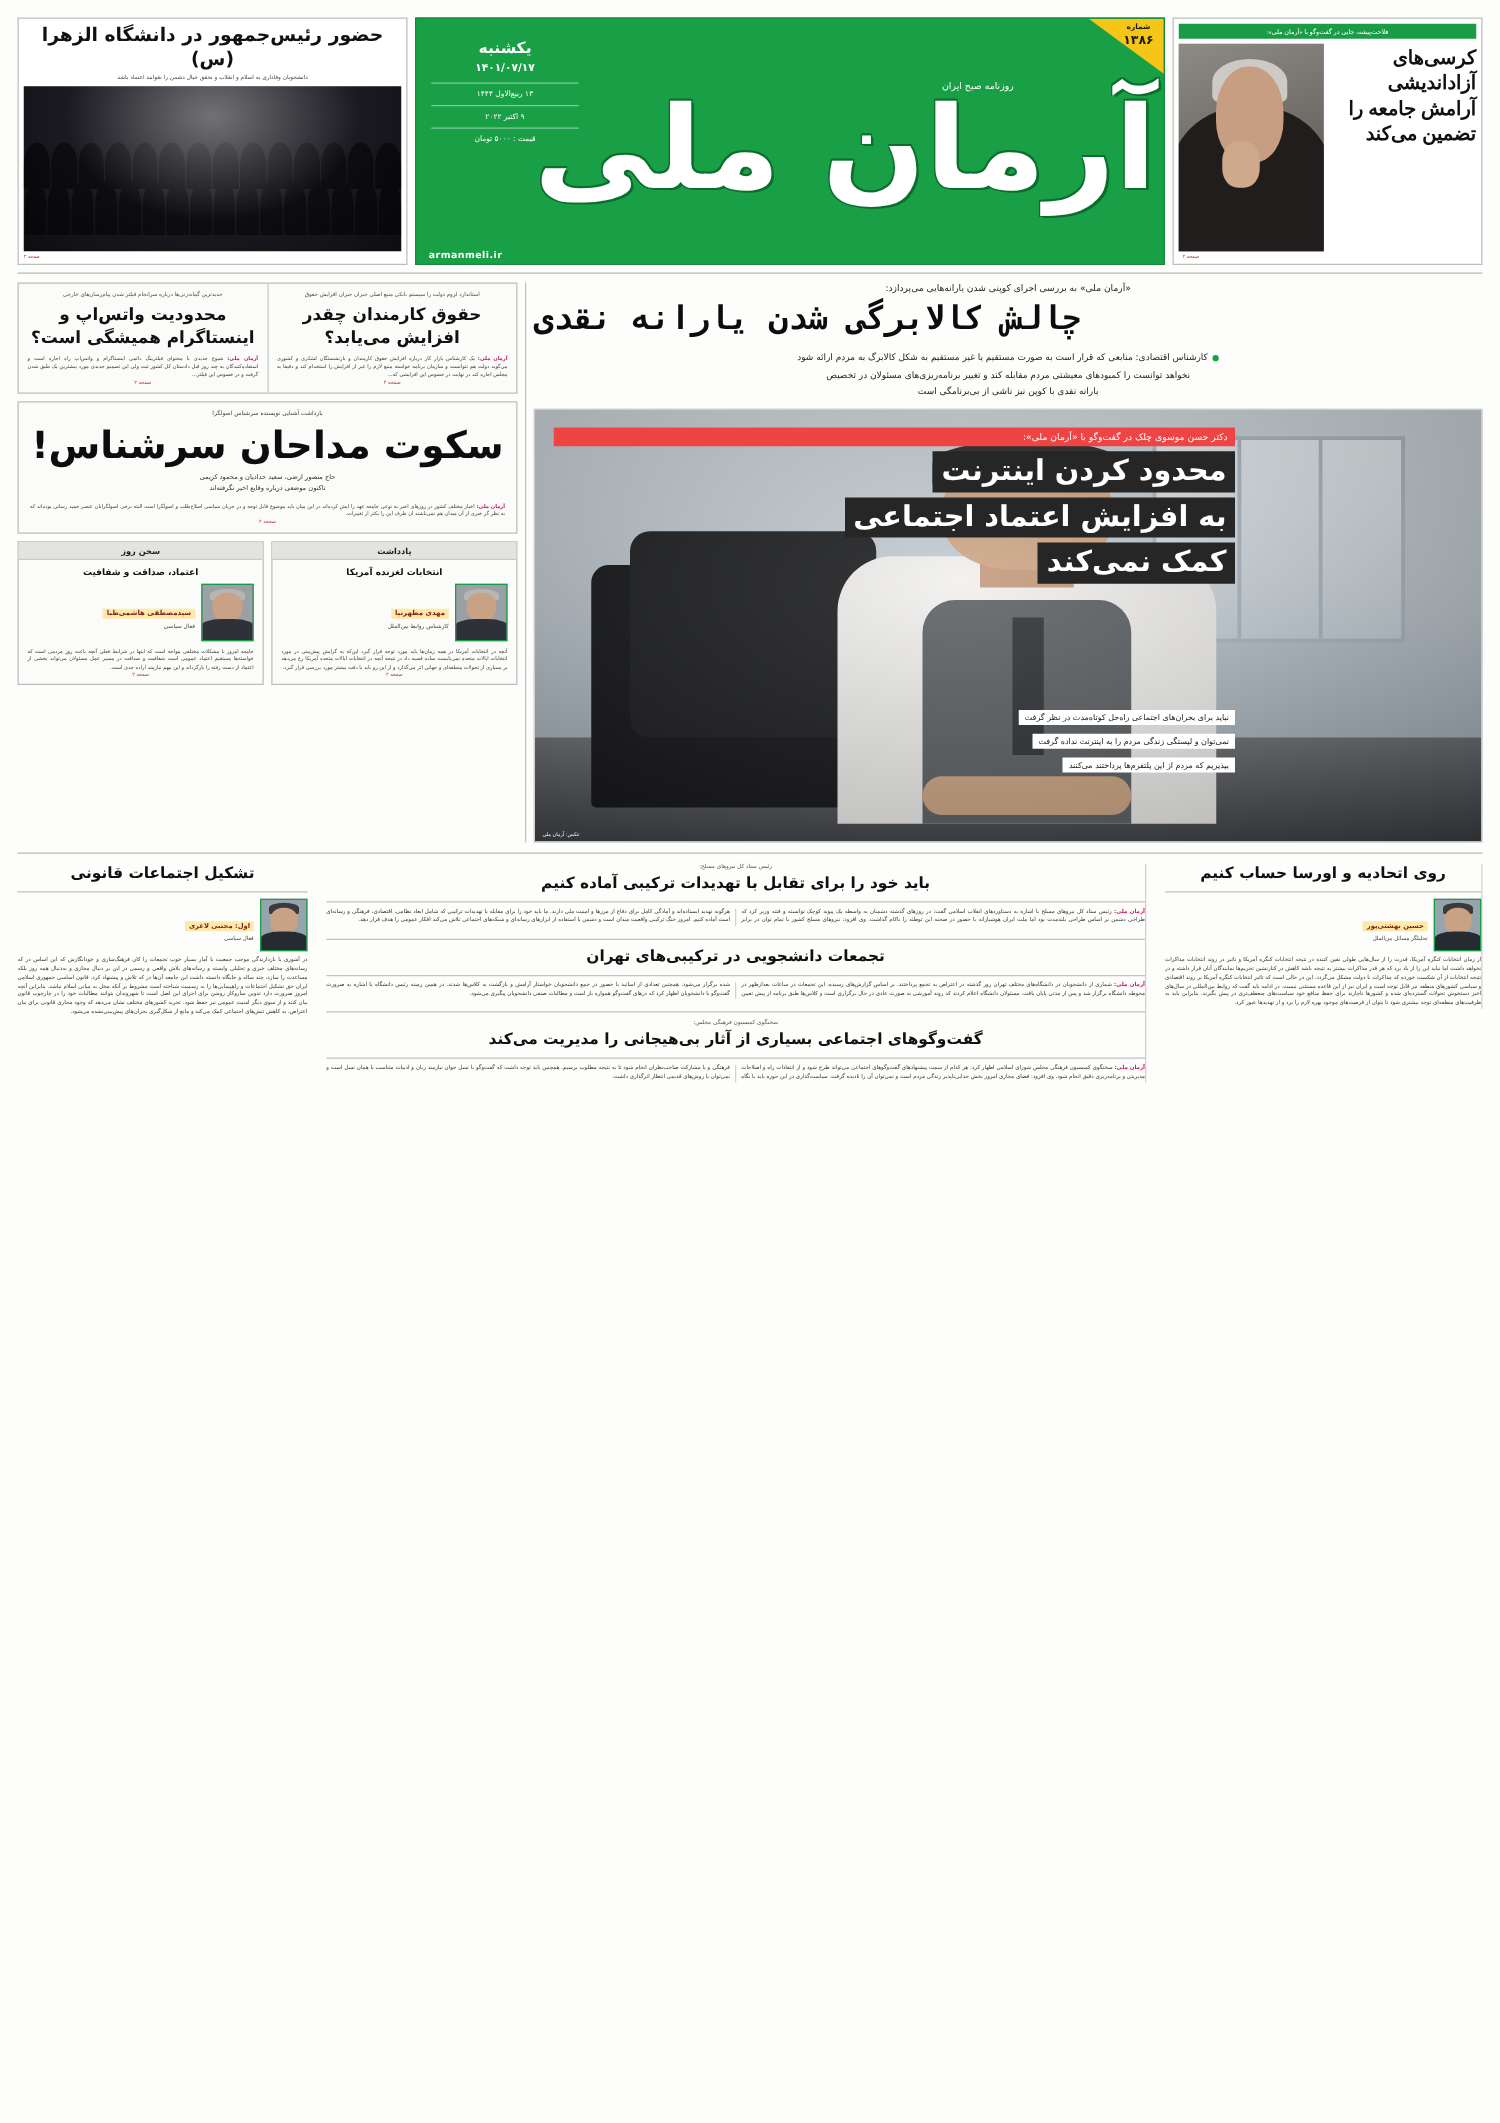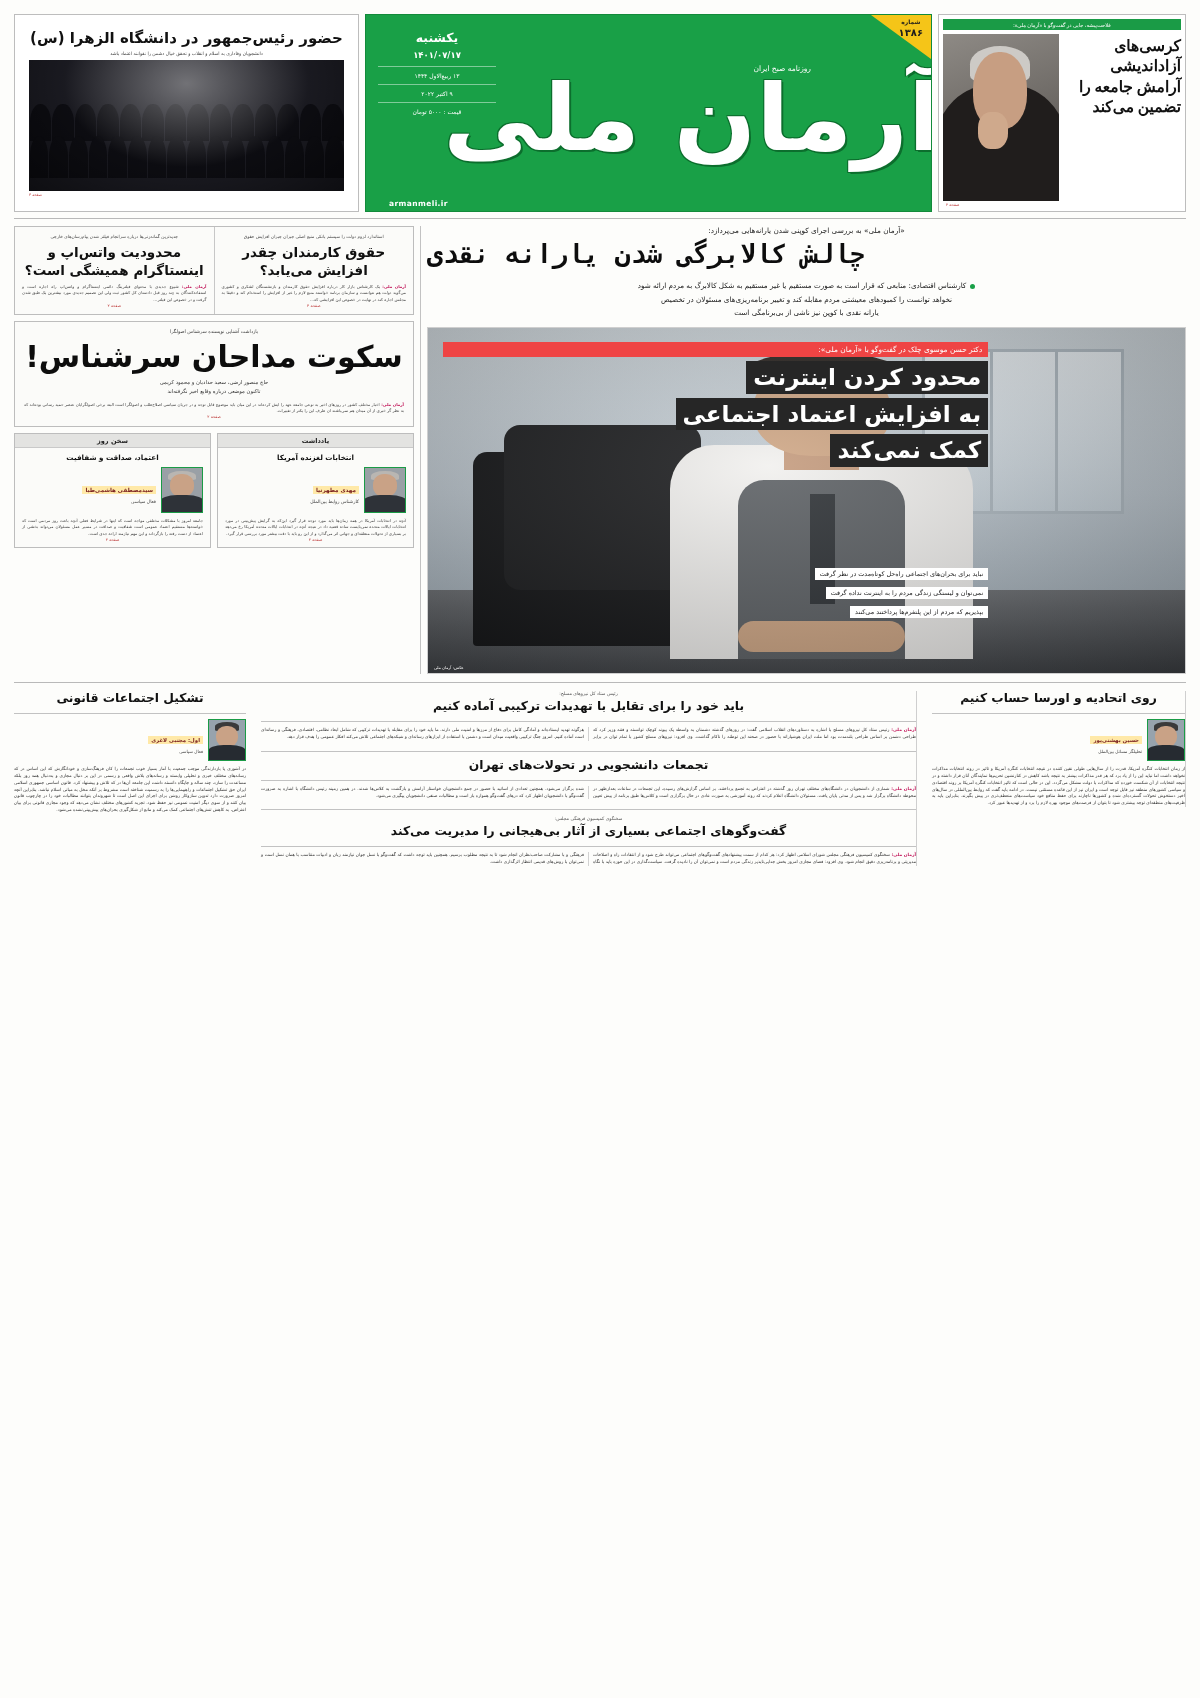--- a/index.html
+++ b/index.html
@@ -41,24 +41,24 @@
   .cornertxt .num{font-size:10px;display:block;letter-spacing:.5px;}
   .mh-sub{position:absolute;top:9px;right:120px;color:#fff;font-size:7.5px;letter-spacing:.3px;margin-top:40px;}
   .logo{position:absolute;right:64px;top:18px;left:152px;bottom:6px;display:flex;align-items:center;justify-content:center;}
   .logo span{color:#fff;font-size:92px;font-weight:bold;line-height:.82;letter-spacing:-2px;
     text-shadow:2px 2px 0 #0c6e2d,-1px -1px 0 #0c6e2d,1px -1px 0 #0c6e2d,-1px 1px 0 #0c6e2d;
     transform:scaleX(1.05);white-space:nowrap;font-family:"DejaVu Sans",sans-serif;}
   .mh-left{position:absolute;left:6px;top:14px;width:130px;color:#fff;text-align:center;font-size:6px;line-height:1.9;}
   .mh-left .day{font-size:12.5px;font-weight:bold;line-height:1.4;}
   .mh-left .greg{font-size:8.5px;font-weight:bold;letter-spacing:.4px;}
   .mh-left .rowline{border-top:1px solid rgba(255,255,255,.45);margin:3px 6px;}
-  .mh-site{position:absolute;left:23px;bottom:3px;color:#fff;font-size:7.5px;font-weight:bold;letter-spacing:.4px;}
-
-  
-  .topleft{width:345px;border:1px solid #bdbdbd;background:#fff;padding:14px;box-sizing:border-box;display:flex;flex-direction:column;}
+  .mh-site{position:absolute;left:10px;bottom:3px;color:#fff;font-size:7.5px;font-weight:bold;letter-spacing:.4px;}
+
+  
+  .topleft{width:312px;border:1px solid #bdbdbd;background:#fff;padding:4px;box-sizing:border-box;display:flex;flex-direction:column;}
   .tl-head{font-size:15px;font-weight:bold;text-align:center;line-height:1.25;color:#111;}
   .tl-sub{font-size:4.6px;text-align:center;color:#444;margin-top:3px;}
   .tl-photo{flex:1;margin-top:4px;background:#1b1b22;position:relative;overflow:hidden;}
   .tl-photo .crowdrow{position:absolute;left:0;right:0;display:flex;}
   .tl-photo .h{flex:1;margin:0 .5px;background:#0d0d12;border-radius:50% 50% 0 0;}
   .tl-photo .glow{position:absolute;inset:0;background:radial-gradient(ellipse at 50% 18%,rgba(255,255,255,.38),rgba(0,0,0,.05) 55%,rgba(0,0,0,.5));}
   .tl-pg{font-size:3.8px;color:#b33;text-align:left;padding-top:1px;}
 
   
   .band2{display:flex;gap:6px;margin-top:7px;}
@@ -389,21 +389,21 @@
         <div class="hr-b"></div>
         <div class="micro2 cols2">
           <span class="tag">آرمان ملی:</span>
           <span>رئیس ستاد کل نیروهای مسلح با اشاره به دستاوردهای انقلاب اسلامی گفت: در روزهای گذشته دشمنان به واسطه یک پیوند کوچک توانسته و فتنه وزیر کرد که طراحی دشمن بر اساس طراحی بلندمدت بود اما ملت ایران هوشیارانه با حضور در صحنه این توطئه را ناکام گذاشت. وی افزود: نیروهای مسلح کشور با تمام توان در برابر هرگونه تهدید ایستاده‌اند و آمادگی کامل برای دفاع از مرزها و امنیت ملی دارند. ما باید خود را برای مقابله با تهدیدات ترکیبی که شامل ابعاد نظامی، اقتصادی، فرهنگی و رسانه‌ای است آماده کنیم. امروز جنگ ترکیبی واقعیت میدان است و دشمن با استفاده از ابزارهای رسانه‌ای و شبکه‌های اجتماعی تلاش می‌کند افکار عمومی را هدف قرار دهد.</span>
         </div>
       </div>
 
       <div class="hr-b" style="margin:10px 0 6px"></div>
 
       <div>
-        <div class="bsec-head">تجمعات دانشجویی در تحولات‌های تهران</div>
+        <div class="bsec-head">تجمعات دانشجویی در ترکیبی‌های تهران</div>
         <div class="hr-b"></div>
         <div class="micro2 cols2">
           <span class="tag">آرمان ملی:</span>
           <span>شماری از دانشجویان در دانشگاه‌های مختلف تهران روز گذشته در اعتراض به تجمع پرداختند. بر اساس گزارش‌های رسیده، این تجمعات در ساعات بعدازظهر در محوطه دانشگاه برگزار شد و پس از مدتی پایان یافت. مسئولان دانشگاه اعلام کردند که روند آموزشی به صورت عادی در حال برگزاری است و کلاس‌ها طبق برنامه از پیش تعیین شده برگزار می‌شود. همچنین تعدادی از اساتید با حضور در جمع دانشجویان خواستار آرامش و بازگشت به کلاس‌ها شدند. در همین زمینه رئیس دانشگاه با اشاره به ضرورت گفت‌وگو با دانشجویان اظهار کرد که درهای گفت‌وگو همواره باز است و مطالبات صنفی دانشجویان پیگیری می‌شود.</span>
         </div>
       </div>
 
       <div class="hr-b" style="margin:10px 0 6px"></div>
 
       <div>

